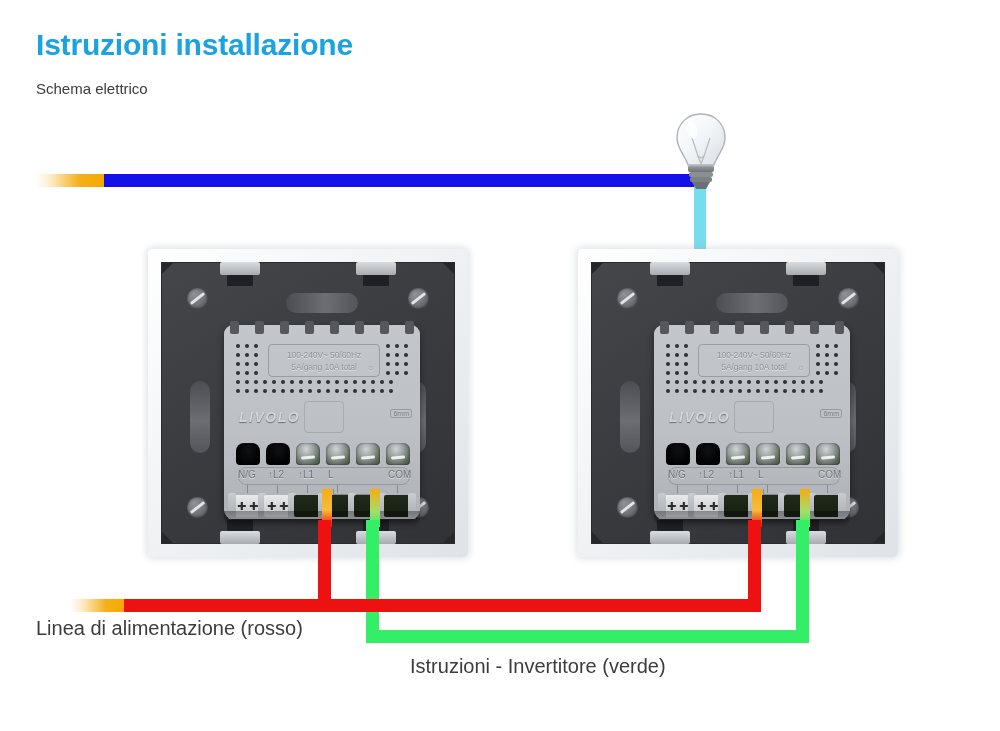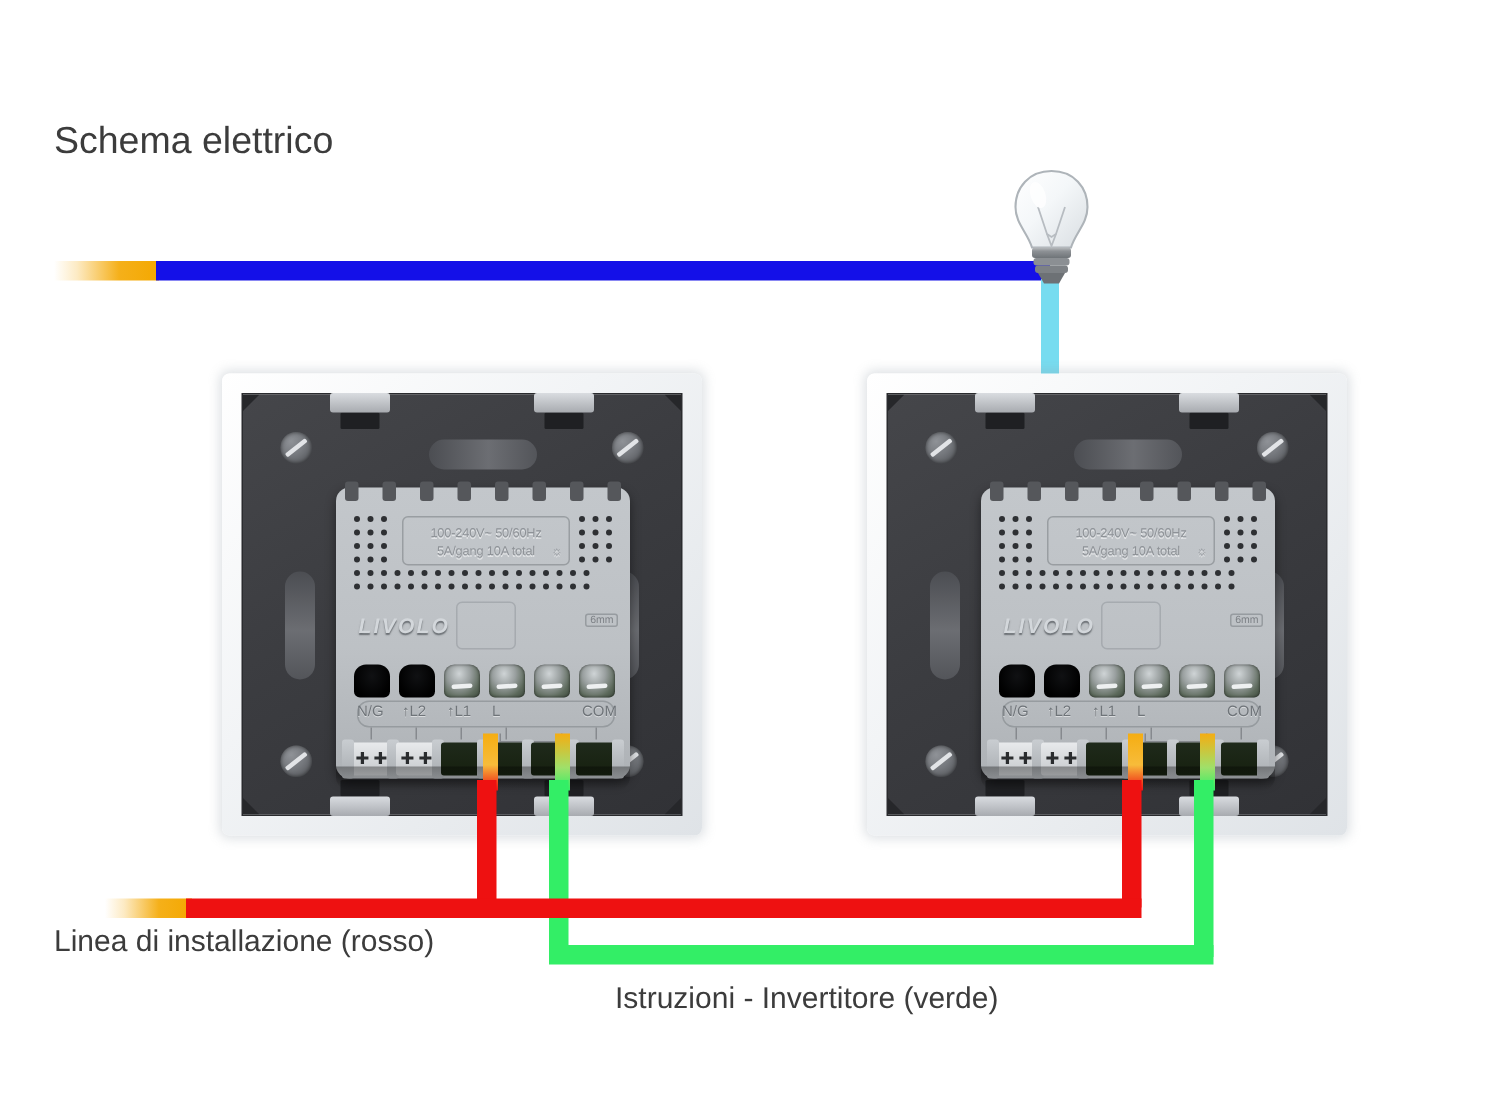--- a/index.html
+++ b/index.html
@@ -10,21 +10,21 @@
   }
   #stage{position:absolute;left:0;top:0;width:1000px;height:731px;}
 
   
   .title{
     position:absolute;left:36px;top:28px;
     font-size:30px;font-weight:bold;color:#1aa3e0;letter-spacing:-0.2px;
   }
   .subtitle{
     position:absolute;left:36px;top:80px;
-    font-size:25px;color:#3c3c3c;
+    font-size:15px;color:#3c3c3c;
   }
 
   
   .wlabel{position:absolute;font-size:20px;color:#3c3c3c;white-space:nowrap;}
   .lbl-neutral{left:108px;top:142px;}
   .lbl-live{left:36px;top:617px;}
   .lbl-travel{left:410px;top:655px;}
 
   
   .wire{position:absolute;}
@@ -218,20 +218,21 @@
     position:absolute;left:0;top:186px;width:196px;height:16px;
     background:linear-gradient(to bottom,rgba(0,0,0,.35),rgba(0,0,0,0));
     border-radius:0 0 9px 9px;
   }
 </style>
 </head>
 <body>
 
 <div id="stage">
 
+  <div class="title">Istruzioni installazione</div>
   <div class="subtitle">Schema elettrico</div>
 
   <div class="wire" id="neutral-tip"></div>
   <div class="wire w-blue" id="neutral-wire"></div>
 
   <div class="wire w-cyan" id="bulb-drop-cyan"></div>
   <div class="wire" id="bulb-drop-yellow"></div>
 
   <svg id="bulb" viewBox="0 0 58 84">
     <defs>
@@ -597,16 +598,16 @@
 
   <div class="wire" id="r-live-tip"></div>
   <div class="wire w-red" id="r-live-v"></div>
   <div class="wire" id="r-com-tip"></div>
   <div class="wire w-green" id="r-com-v"></div>
 
   <div class="wire" id="live-tip"></div>
   <div class="wire w-red" id="live-bus"></div>
   <div class="wire w-green" id="travel-bus"></div>
 
-  <div class="wlabel lbl-live">Linea di installazione (rosso)</div>
+  <div class="wlabel lbl-live">Linea di alimentazione (rosso)</div>
   <div class="wlabel lbl-travel">Istruzioni - Invertitore (verde)</div>
 
 </div>
 
 </body></html>

